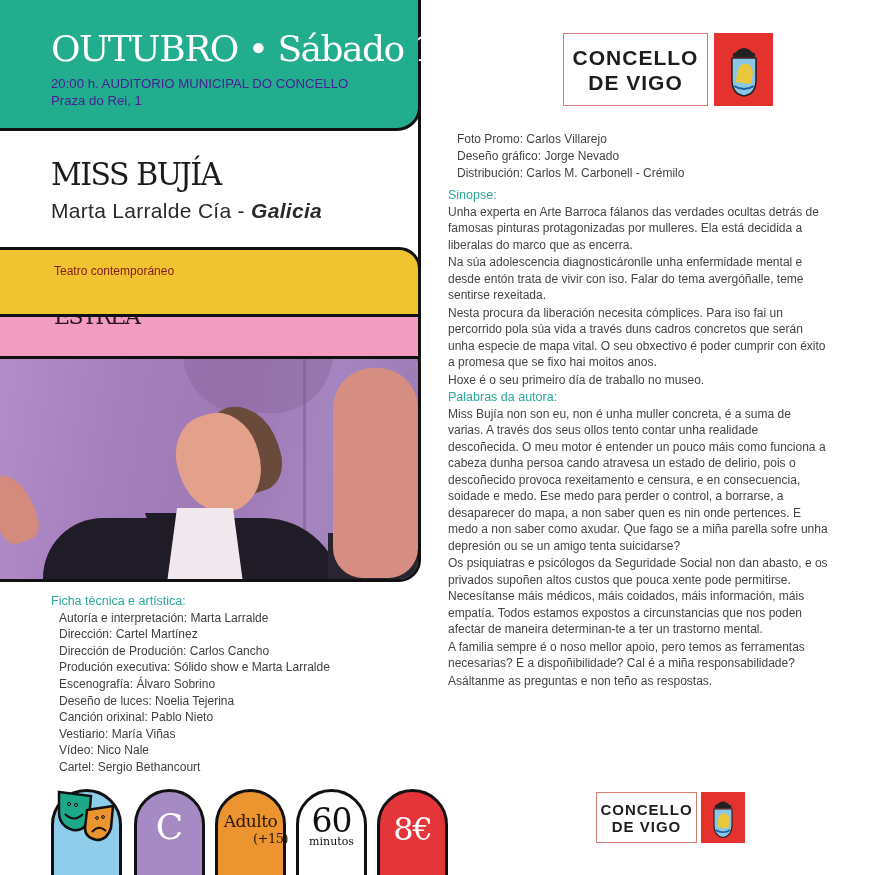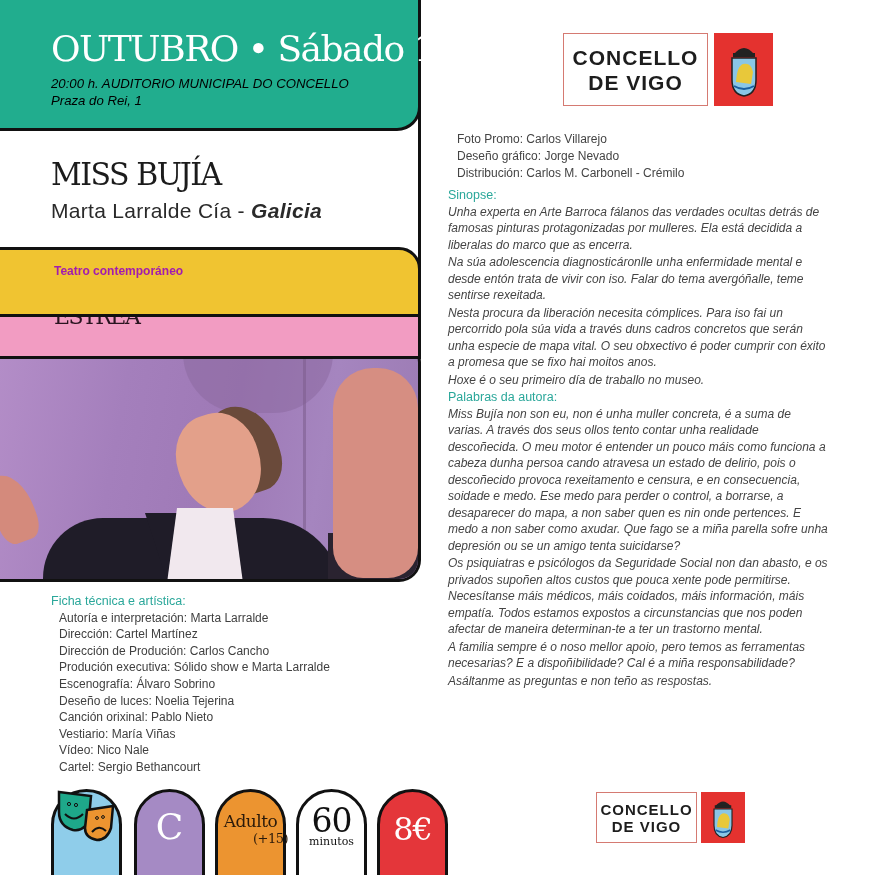--- a/index.html
+++ b/index.html
@@ -12,37 +12,37 @@
   
   .band-header {
     position: absolute; left: -10px; top: -10px; width: 431px; height: 141px;
     background: #21ad8e; border: 3px solid #111; border-radius: 0 0 24px 0;
   }
   .header-title {
     position: absolute; left: 51px; top: 28px; font-family: "DejaVu Serif", "Liberation Serif", serif;
     font-size: 36px; color: #ffffff; letter-spacing: -1.5px; font-weight: normal; white-space: nowrap;
   }
   .header-sub {
-    position: absolute; left: 51px; top: 75px; font-size: 13.2px; color: #000000; line-height: 17px; white-space: nowrap; font-style: italic;
+    position: absolute; left: 51px; top: 75px; font-size: 13.2px; color: #4c1d95; line-height: 17px; white-space: nowrap;
   }
 
   .show-title {
     position: absolute; left: 51px; top: 155px; font-family: "DejaVu Serif", "Liberation Serif", serif;
     font-size: 30px; color: #1b1b1b; letter-spacing: -1.5px; transform: scaleY(1.08); transform-origin: left top;
   }
   .show-company {
     position: absolute; left: 51px; top: 199px; font-size: 21px; color: #2a2a2a; letter-spacing: 0.3px; white-space: nowrap;
   }
   .show-company em { font-weight: bold; font-style: italic; }
 
   
   .band { position: absolute; left: -10px; width: 431px; border: 3px solid #111; border-radius: 0 22px 0 0; }
   .band-genre { top: 247px; height: 70px; background: #f0c431; }
   .band-estrea { top: 289px; height: 70px; background: #f29cc2; }
-  .genre-label { position: absolute; left: 61px; top: 14px; font-size: 12px; color: #a21caf; font-weight: bold; }
+  .genre-label { position: absolute; left: 61px; top: 14px; font-size: 12px; color: #7f1d1d; }
   .estrea-label { position: absolute; left: 61px; top: 12px; font-family: "DejaVu Serif", "Liberation Serif", serif; font-size: 22px; color: #2a1420; letter-spacing: -1.5px; }
 
   
   .photo {
     position: absolute; left: -10px; top: 340px; width: 431px; height: 242px;
     border: 3px solid #111; border-radius: 0 22px 22px 0; overflow: hidden;
     background: linear-gradient(100deg, #b48ec8 0%, #a47fbc 30%, #9e79b6 55%, #a585bf 75%, #9b7ab2 100%);
   }
   .photo .shade { position: absolute; left: 190px; top: 0; width: 150px; height: 70px; background: #8c6aa0; border-radius: 0 0 60px 60px; opacity: .55; }
   .photo .pillar { position: absolute; left: 310px; top: 0; width: 3px; height: 240px; background: #7e5f90; opacity: .6; }
@@ -84,21 +84,21 @@
   .logo-top .txt { width: 145px; height: 73px; font-size: 21px; line-height: 25px; }
   .logo-top .shield { width: 59px; height: 73px; }
   .logo-bot { left: 565px; top: 792px; gap: 4px; }
   .logo-bot .txt { width: 101px; height: 51px; font-size: 15px; line-height: 17px; }
   .logo-bot .shield { width: 44px; height: 51px; }
 
   .credits { position: absolute; left: 457px; top: 131px; font-size: 12px; line-height: 16.8px; color: #444; white-space: nowrap; }
 
   .text-col { position: absolute; left: 448px; top: 187px; width: 380px; font-size: 12px; line-height: 16.5px; color: #444; }
   .text-col .h { color: #2aa79a; font-size: 12.5px; }
-  .text-col p { margin-bottom: 1px; font-style: italic; }
+  .text-col p { margin-bottom: 1px; }
 </style>
 </head>
 <body>
 
 <div class="left-rule"></div>
 
 <div class="photo" title="Actress in black jacket looking up with raised hands">
   <div class="shade"></div>
     <div class="pillar"></div>
   <div class="hair"></div>

